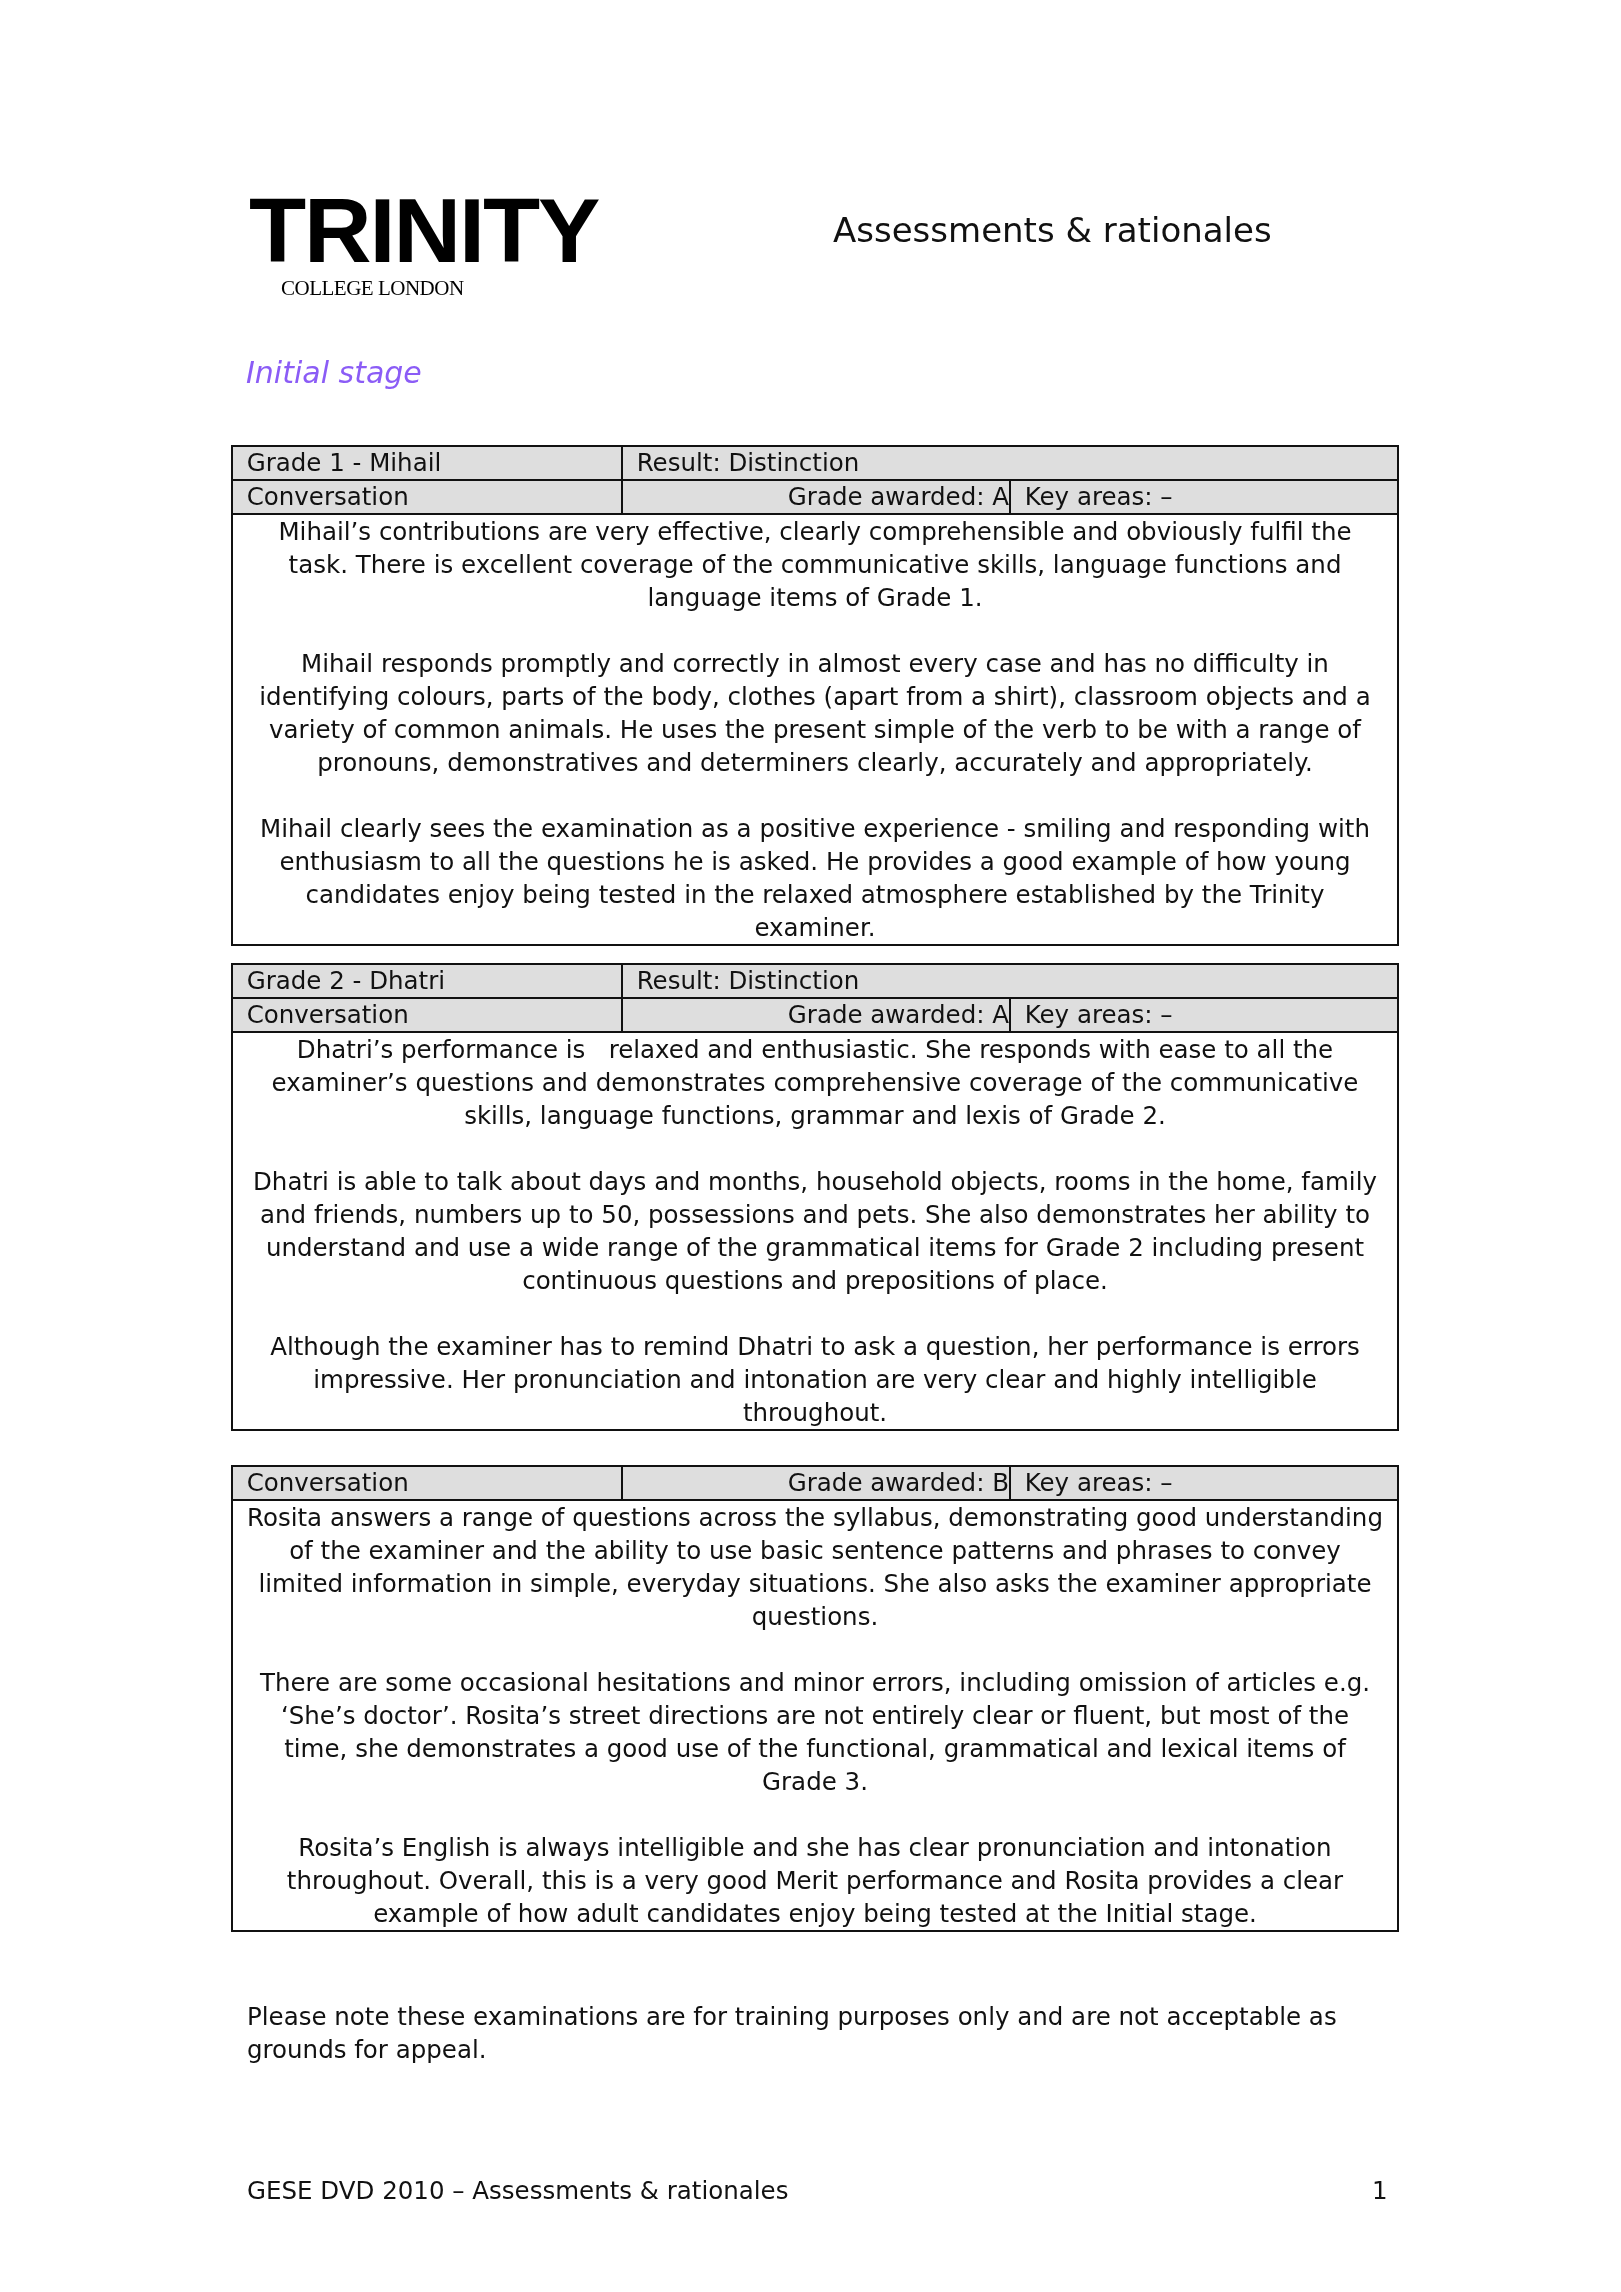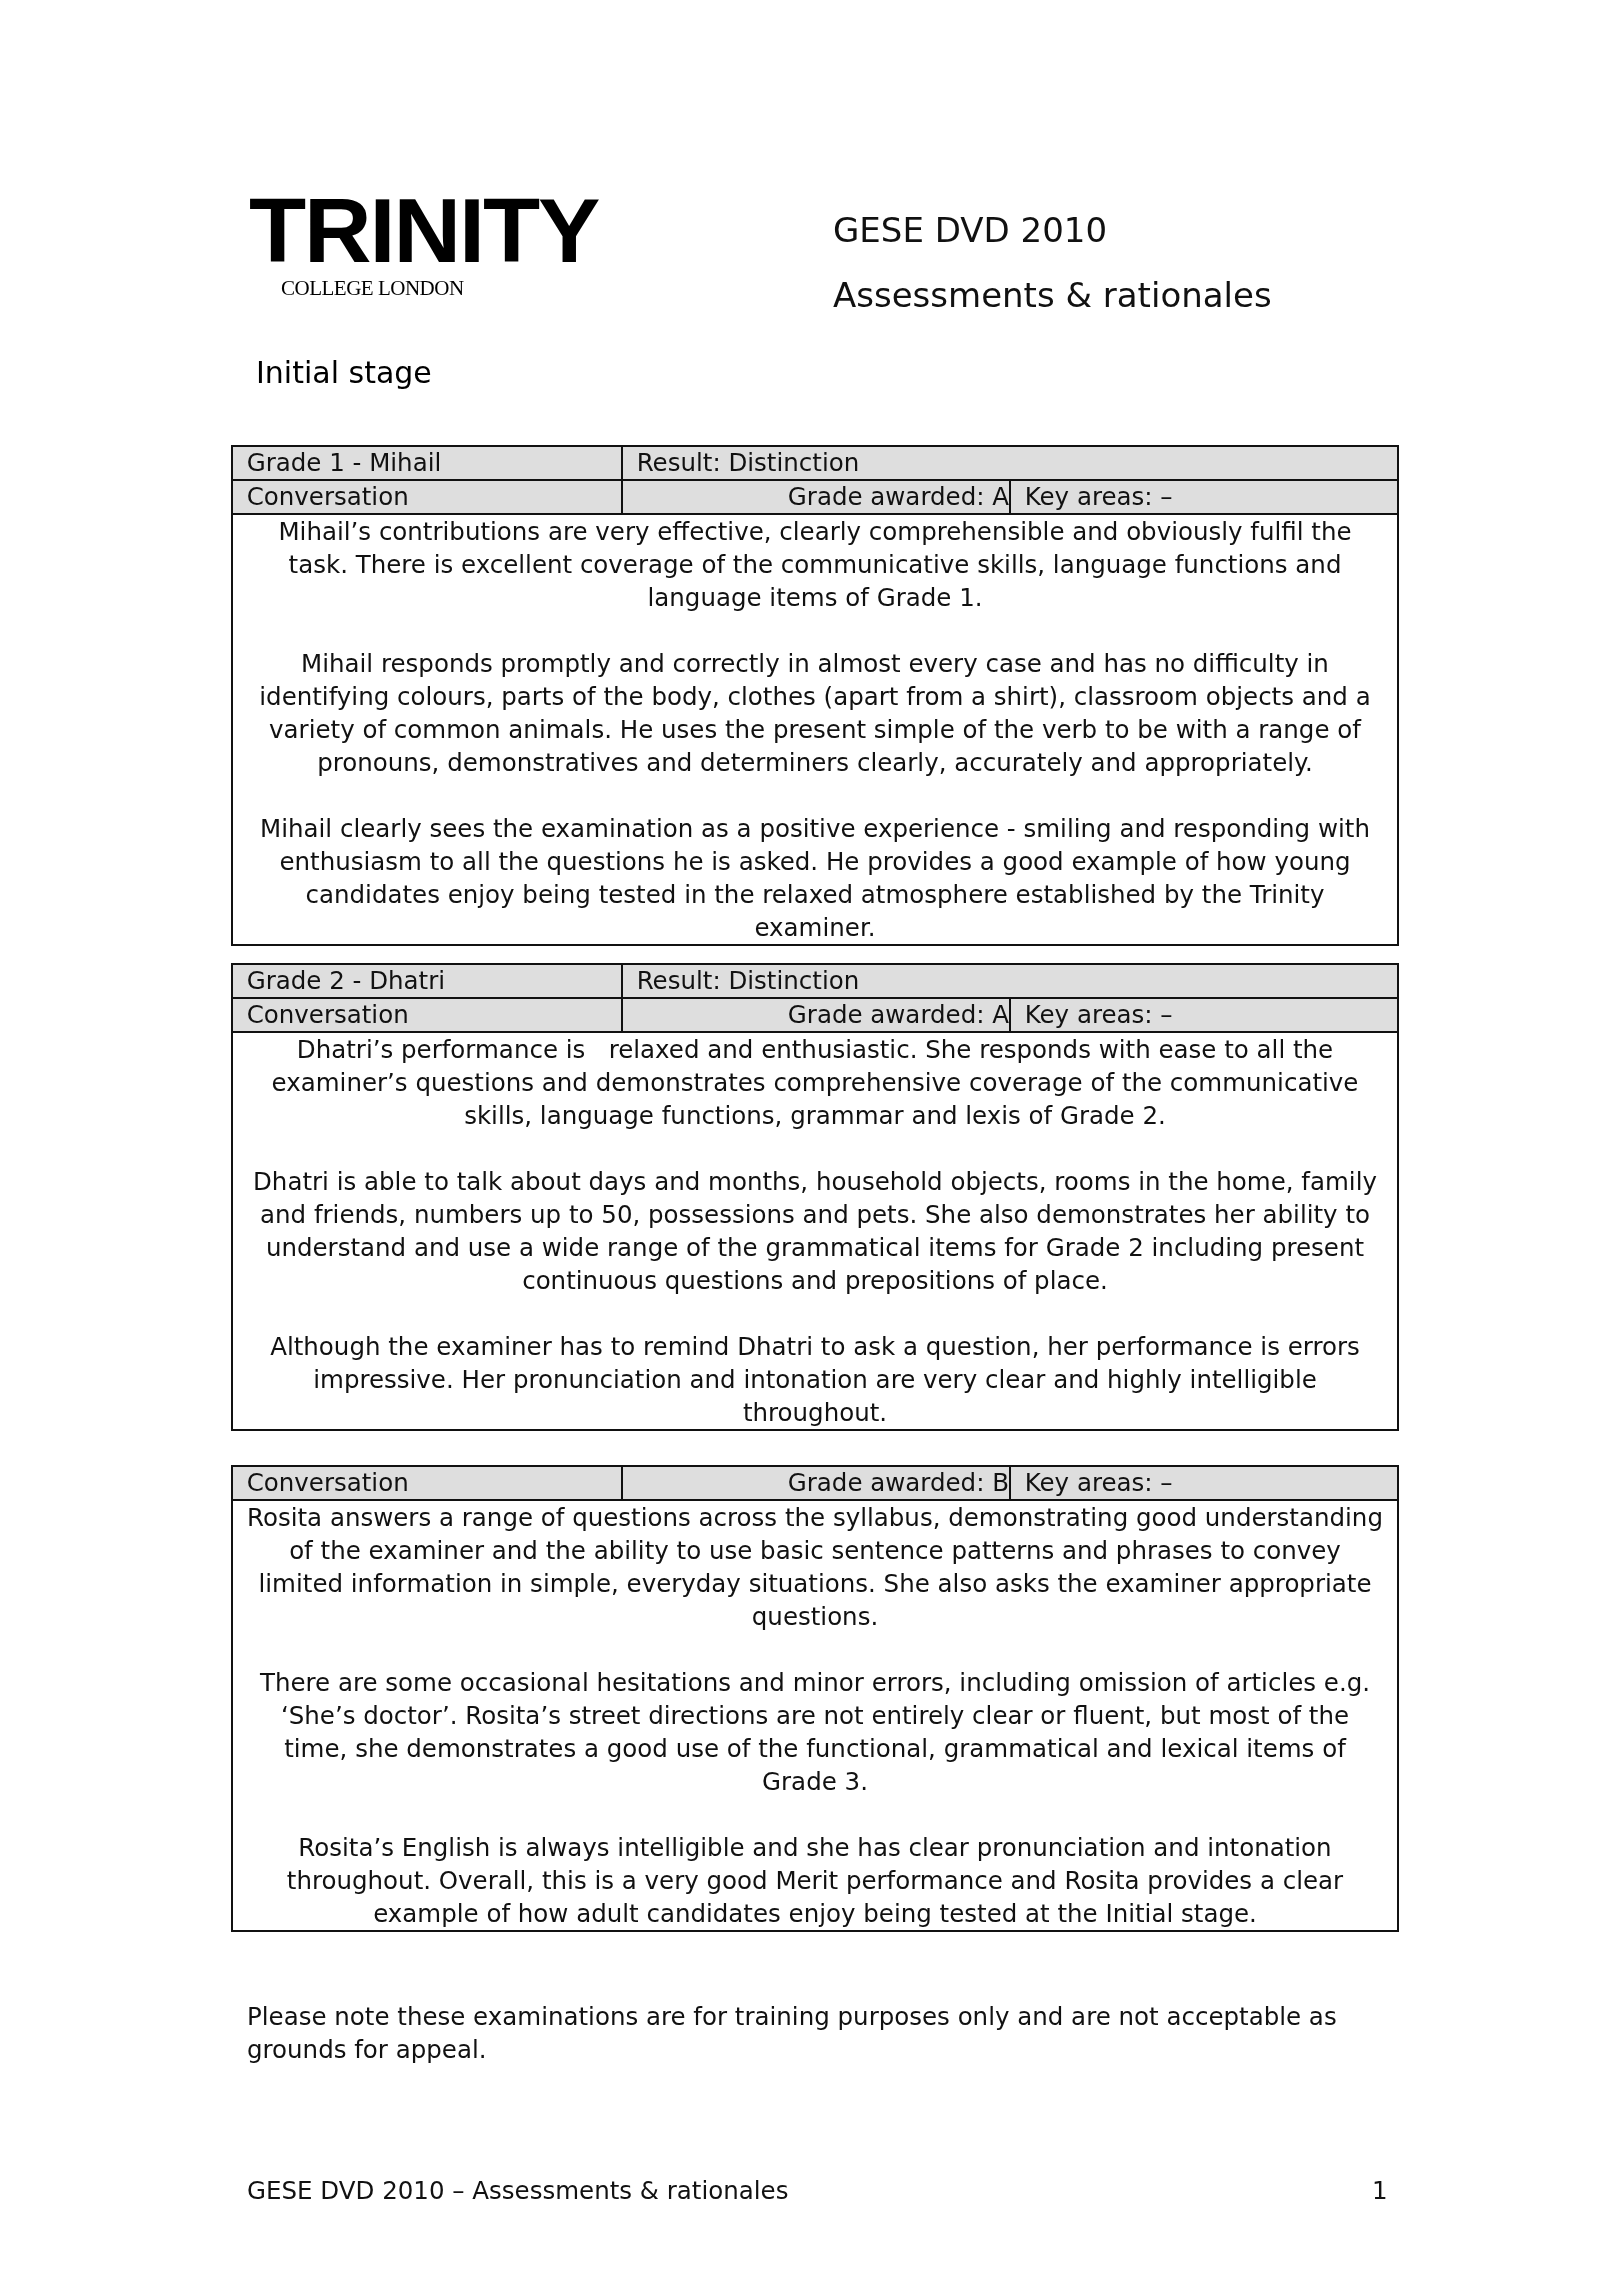--- a/index.html
+++ b/index.html
@@ -39,24 +39,25 @@
     .doc-title {
       position: absolute;
       left: 833px;
       top: 198px;
       font-size: 34px;
       line-height: 65px;
       color: #111;
     }
     .section-heading {
       position: absolute;
-      left: 256px;
+      left: 246px;
       top: 355px;
       font-size: 30px;
-      color: #000000;
+      color: #8b5cf6;
+      font-style: italic;
     }
     .assessment {
       position: absolute;
       left: 231px;
       width: 1168px;
       border: 2px solid #111;
       box-sizing: border-box;
     }
     .hdr-row {
       display: flex;
@@ -107,21 +108,20 @@
   </style>
 </head>
 <body>
 
 <div class="logo">
   <div class="logo-main">TRINITY</div>
   <div class="logo-sub">COLLEGE LONDON</div>
 </div>
 
 <div class="doc-title">
-  <div>GESE DVD 2010</div>
   <div>Assessments &amp; rationales</div>
 </div>
 
 <div class="section-heading">Initial stage</div>
 
 <div class="assessment" style="top:445px;">
   <div class="hdr-row">
     <div class="hdr-cell c1">Grade 1 - Mihail</div>
     <div class="hdr-cell c2-wide">Result: Distinction</div>
   </div>

